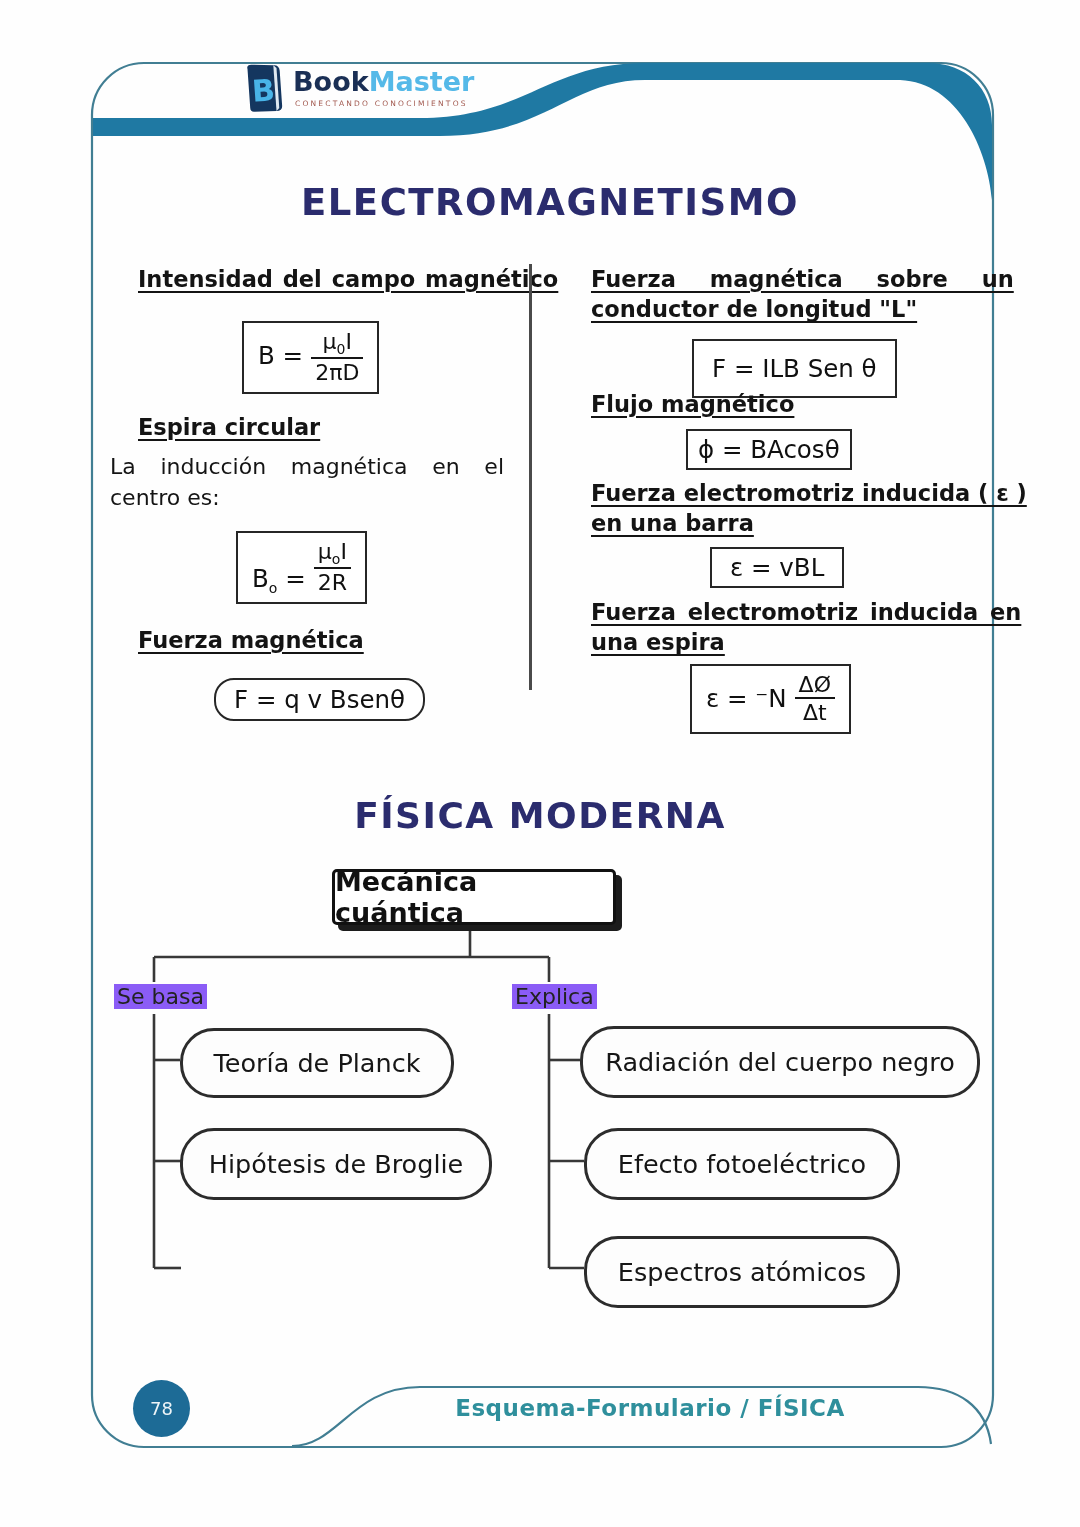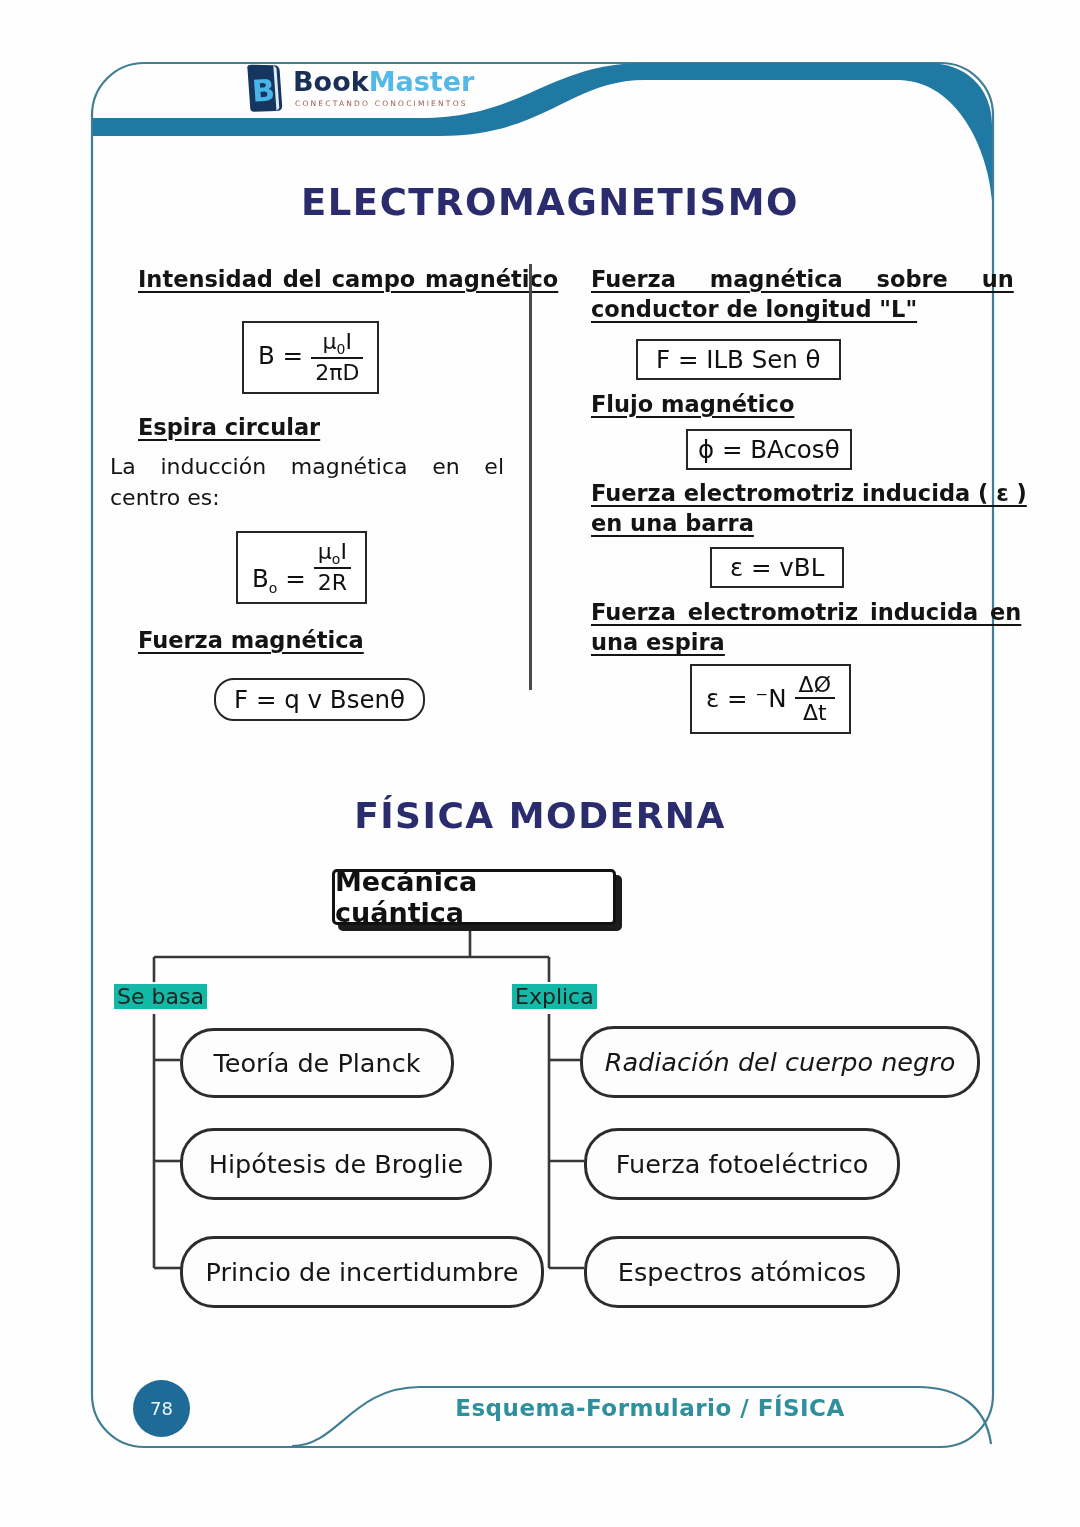--- a/index.html
+++ b/index.html
@@ -39,21 +39,21 @@
   .frac .num{display:block;font-size:22px;padding:0 4px;}
   .frac .den{display:block;font-size:22px;border-top:2px solid #151515;padding:1px 4px 0;}
   .sb{font-size:14px;vertical-align:sub;}
 
   .divider{position:absolute;left:529px;top:264px;width:3px;height:426px;background:#4a4a4a;}
 
   .rootbox{position:absolute;left:332px;top:869px;width:278px;height:50px;background:#ffffff;
            border:3px solid #111;border-radius:5px;box-shadow:6px 6px 0 #1c1c1c;
            display:flex;align-items:center;justify-content:center;
            font-size:27px;font-weight:bold;color:#111;}
-  .blabel{position:absolute;font-size:22px;color:#222;background:#14b8a6;padding:0 3px;}
+  .blabel{position:absolute;font-size:22px;color:#222;background:#8b5cf6;padding:0 3px;}
   .pill{position:absolute;border:3px solid #2c2c2c;border-radius:34px;background:#fdfdfd;
         display:flex;align-items:center;justify-content:center;
         font-size:25.5px;color:#161616;}
 
   .badge{position:absolute;left:133px;top:1380px;width:57px;height:57px;border-radius:50%;
          background:#1d6b96;color:#eef5f8;display:flex;align-items:center;justify-content:center;
          font-size:18px;}
   .footer-label{position:absolute;left:420px;top:1395px;width:460px;text-align:center;
                 font-size:23px;font-weight:bold;letter-spacing:0.5px;color:#2f8f9c;}
 </style>
@@ -142,21 +142,21 @@
     <span>F = q v Bsenθ</span>
   </div>
 
   <div class="divider"></div>
 
   <div class="h" style="left:563px;top:264px;width:430px;">
     <span class="ln stretch-lg">Fuerza magnética sobre un</span>
     <span class="ln">conductor de longitud "L"</span>
   </div>
 
-  <div class="fbox" style="left:636px;top:339px;padding:4px 18px;">
+  <div class="fbox" style="left:692px;top:339px;padding:13px 18px;">
     <span>F = ILB Sen θ</span>
   </div>
 
   <div class="h" style="left:563px;top:389px;">
     <span class="ln">Flujo magnético</span>
 
   </div>
 
   <div class="fbox" style="left:686px;top:429px;padding:4px 10px;">
     <span>ϕ = BAcosθ</span>
@@ -186,21 +186,20 @@
 
   <div class="fm-title">FÍSICA MODERNA</div>
 
   <div class="rootbox">Mecánica cuántica</div>
 
   <div class="blabel" style="left:114px;top:984px;">Se basa</div>
   <div class="blabel" style="left:512px;top:984px;">Explica</div>
 
   <div class="pill" style="left:180px;top:1028px;width:268px;height:64px;">Teoría de Planck</div>
   <div class="pill" style="left:180px;top:1128px;width:306px;height:66px;">Hipótesis de Broglie</div>
-  <div class="pill" style="left:180px;top:1236px;width:358px;height:66px;">Princio de incertidumbre</div>
-  <div class="pill" style="left:580px;top:1026px;width:394px;height:66px;font-style:italic;">Radiación del cuerpo negro</div>
-  <div class="pill" style="left:584px;top:1128px;width:310px;height:66px;">Fuerza fotoeléctrico</div>
+  <div class="pill" style="left:580px;top:1026px;width:394px;height:66px;">Radiación del cuerpo negro</div>
+  <div class="pill" style="left:584px;top:1128px;width:310px;height:66px;">Efecto fotoeléctrico</div>
   <div class="pill" style="left:584px;top:1236px;width:310px;height:66px;">Espectros atómicos</div>
 
   <div class="badge">78</div>
   <div class="footer-label">Esquema-Formulario / FÍSICA</div>
 
 </div>
 
 </body></html>

